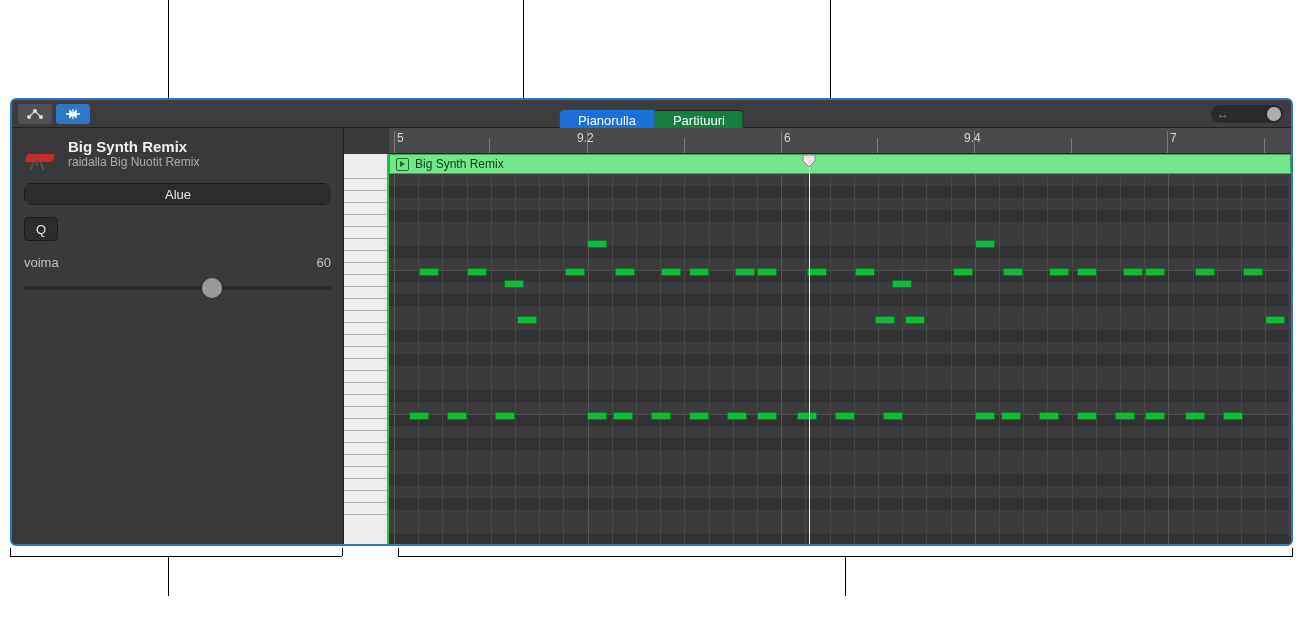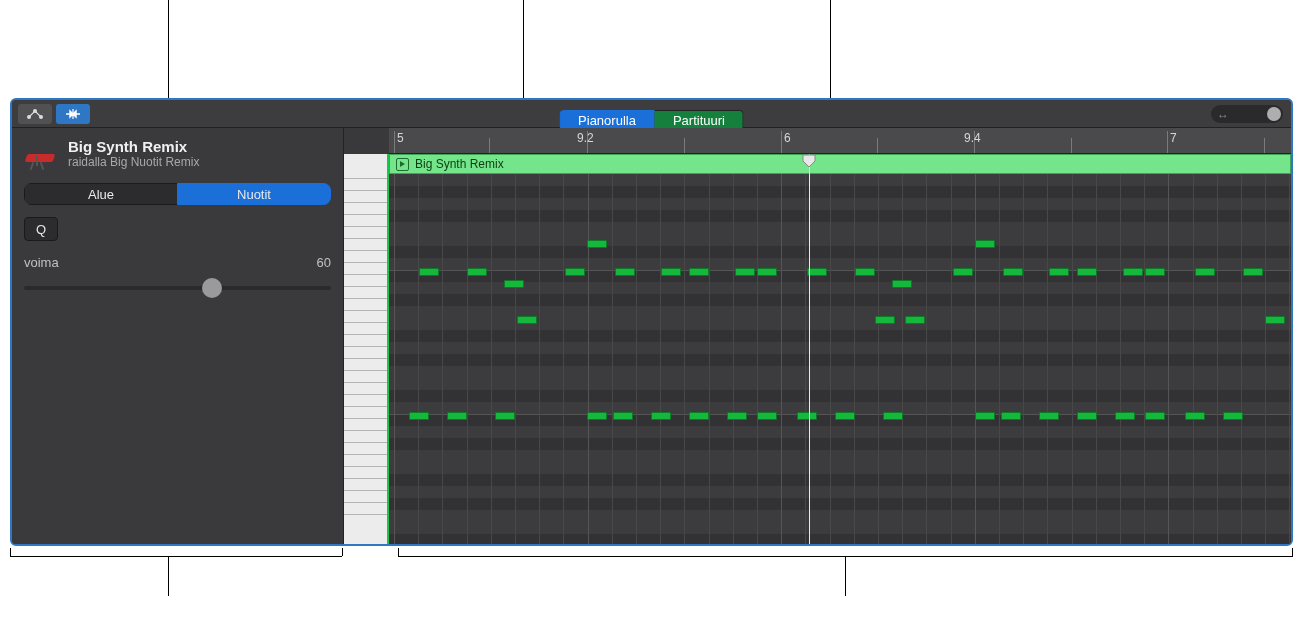--- a/index.html
+++ b/index.html
@@ -339,21 +339,20 @@
             <div class="leg2"></div>
         </div>
         <div>
           <div class="track-title">Big Synth Remix</div>
           <div class="track-sub">raidalla Big Nuotit Remix</div>
         </div>
       </div>
 
       <div class="mode-segment">
         <div class="seg">Alue</div>
-        <div class="seg active">Nuotit</div>
       </div>
 
       <div class="row-controls">
         <div class="q-btn">Q</div>
       </div>
 
       <div class="param-row">
         <span>voima</span>
         <span>60</span>
       </div>

